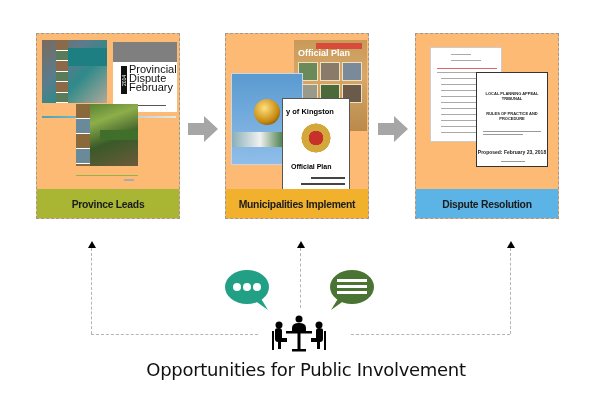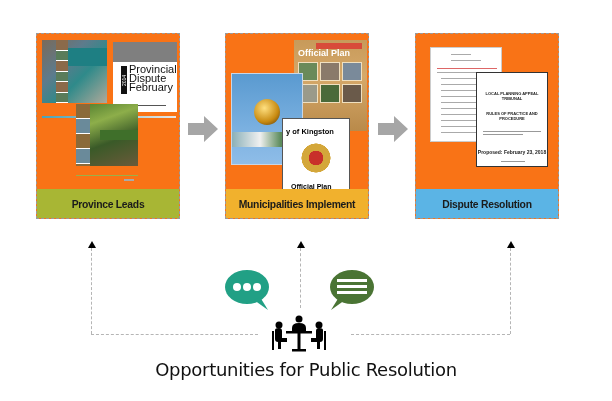--- a/index.html
+++ b/index.html
@@ -1,18 +1,18 @@
 <!DOCTYPE html>
 <html><head>
   <meta charset="utf-8">
   <style>
     html, body { margin: 0; padding: 0; background: #ffffff; }
     body { width: 612px; height: 401px; position: relative; overflow: hidden; font-family: "Liberation Sans", sans-serif; }
 
-    .card { position: absolute; top: 33px; width: 144px; height: 186px; border: 1px dashed #9a9a9a; background: #f97316; overflow: hidden; box-sizing: border-box; }
+    .card { position: absolute; top: 33px; width: 144px; height: 186px; border: 1px dashed #9a9a9a; background: #fdba74; overflow: hidden; box-sizing: border-box; }
     .card .label { position: absolute; left: 0; right: 0; bottom: 0; height: 29px; display: flex; align-items: center; justify-content: center; font-family: "Liberation Sans", sans-serif; font-weight: bold; font-size: 11.5px; color: #1b1b1b; letter-spacing: -0.3px; transform: scaleX(0.9); transform-origin: center; }
     .card .label-bg { position: absolute; left: 0; right: 0; bottom: 0; height: 29px; }
     #card1 { left: 36px; }
     #card2 { left: 225px; }
     #card3 { left: 415px; }
 
     .arrow { position: absolute; top: 116px; width: 30px; height: 26px; }
 
     
     .pv-cover1 { position: absolute; left: 5px; top: 6px; width: 65px; height: 63px; background: linear-gradient(135deg,#7a6a5a 0%,#5d7b8c 35%,#2f8a8a 60%,#b0a99a 100%); }
@@ -31,21 +31,21 @@
     .pv-sub { position: absolute; left: 87px; top: 145px; width: 10px; height: 2px; background: #aaa; }
 
     
     .mu-orange { position: absolute; left: 68px; top: 6px; width: 73px; height: 91px; background: linear-gradient(180deg,#c79a5a,#d6a96a 40%,#b98a4a); }
     .mu-orange .t { position: absolute; left: 4px; top: 8px; font-size: 9px; font-weight: bold; color: #fff; }
     .mu-orange .red { position: absolute; left: 22px; top: 3px; width: 46px; height: 6px; background: #d84b3a; }
     .mu-orange .ph { position: absolute; width: 18px; height: 17px; background: #5a7a4a; border: 1px solid #f0e0c0; }
     .mu-blue { position: absolute; left: 6px; top: 40px; width: 70px; height: 90px; background: linear-gradient(180deg,#5a9ad0,#7ab0e0 60%,#8fbde8); box-shadow: 0 0 0 1px #c8d6e6; }
     .mu-blue .sun { position: absolute; left: 22px; top: 25px; width: 26px; height: 26px; border-radius: 50%; background: radial-gradient(circle at 40% 35%,#ffe080,#c88a10 60%,#4a3010); }
     .mu-blue .strip { position: absolute; left: 0; top: 58px; width: 70px; height: 15px; background: linear-gradient(90deg,#8ab0b8,#f0f0f0 40%,#5a8a5a 70%,#9ac0d0); }
-    .mu-king { position: absolute; left: 56px; top: 64px; width: 68px; height: 98px; background: #fff; border: 1px solid #555; box-sizing: border-box; margin-top: 20px; }
+    .mu-king { position: absolute; left: 56px; top: 64px; width: 68px; height: 98px; background: #fff; border: 1px solid #555; box-sizing: border-box; }
     .mu-king .t1 { position: absolute; left: 3px; top: 8px; font-size: 7.5px; font-weight: bold; color: #000; white-space: nowrap; }
     .mu-king .crest { position: absolute; left: 16px; top: 22px; width: 34px; height: 34px; background: radial-gradient(circle,#c8302a 0 30%,#d4a73a 31% 60%,#fff 61%); border-radius: 40% 40% 50% 50%; }
     .mu-king .t2 { position: absolute; left: 8px; top: 64px; font-size: 7px; font-weight: bold; color: #000; }
     .mu-king .t3 { position: absolute; right: 4px; top: 78px; width: 34px; height: 2px; background: #444; }
     .mu-king .t4 { position: absolute; right: 4px; top: 84px; width: 44px; height: 2px; background: #444; }
 
     
     .ds-doc1 { position: absolute; left: 14px; top: 13px; width: 72px; height: 95px; background: #fff; border: 1px solid #ccc; box-sizing: border-box; }
     .ds-doc1 .ln { position: absolute; left: 10px; height: 1px; background: #aaa; }
     .ds-doc1 .red { position: absolute; left: 6px; top: 20px; width: 60px; height: 1px; background: #d66; }
@@ -197,13 +197,13 @@
     <circle cx="8" cy="10" r="3.5"></circle>
     <path d="M4,15 Q4,13 8,13 Q11,13 11,16 L11,23 L16,23 L16,27 L10,27 L10,34 L7,34 L7,27 Q4,27 4,24 Z"></path>
     <rect x="1" y="16" width="2" height="19"></rect>
 
     <circle cx="48" cy="10" r="3.5"></circle>
     <path d="M52,15 Q52,13 48,13 Q45,13 45,16 L45,23 L40,23 L40,27 L46,27 L46,34 L49,34 L49,27 Q52,27 52,24 Z"></path>
     <rect x="53" y="16" width="2" height="19"></rect>
   </g>
 </svg>
 
-<div class="caption">Opportunities for Public Resolution</div>
+<div class="caption">Opportunities for Public Involvement</div>
 
 </body></html>

